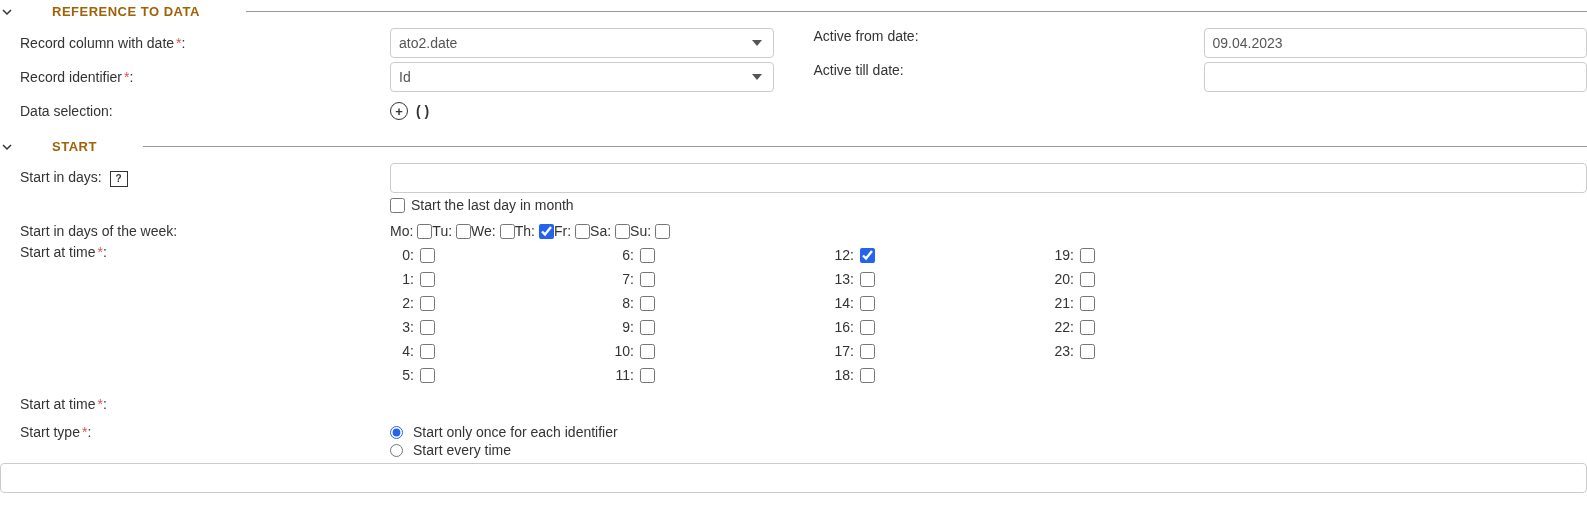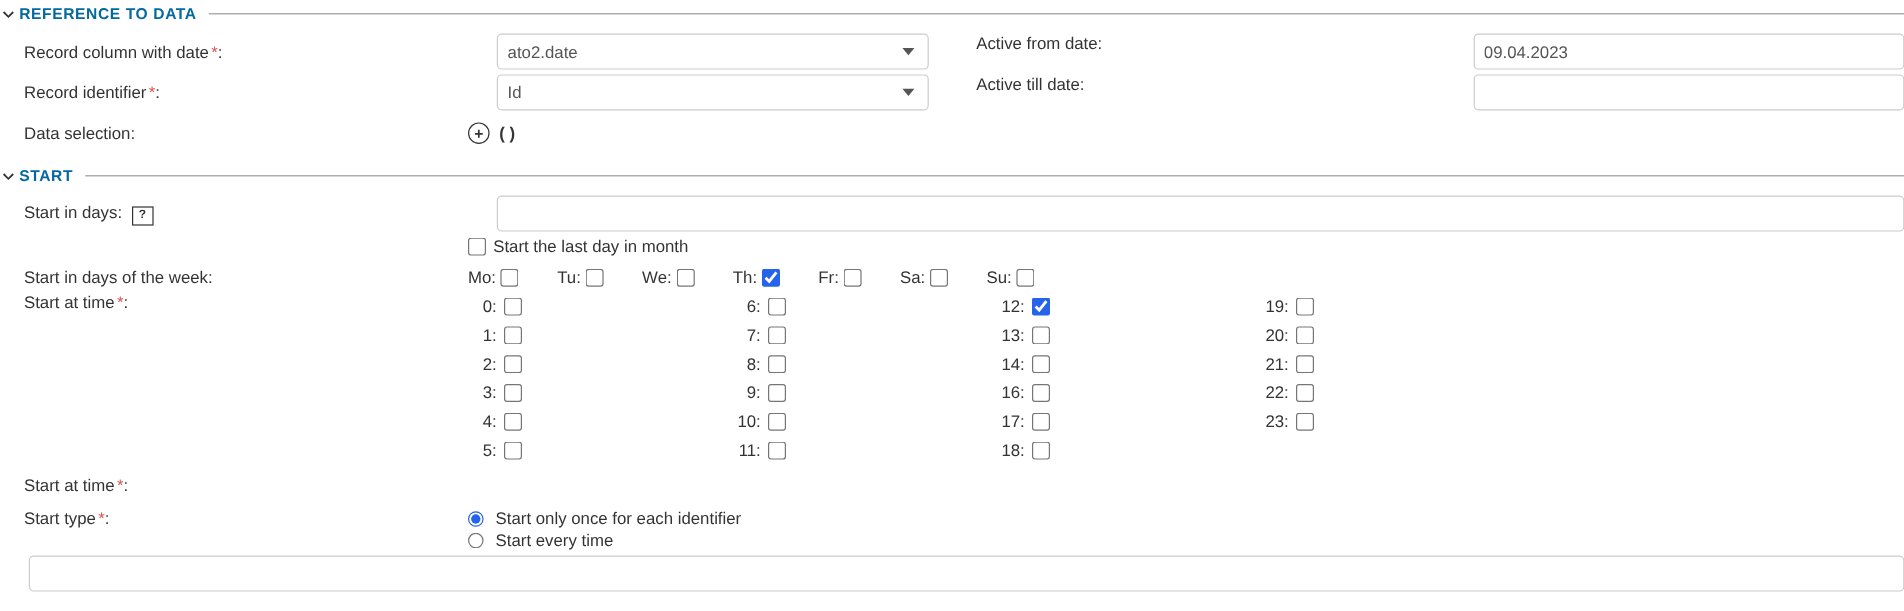--- a/index.html
+++ b/index.html
@@ -12,22 +12,23 @@
   }
   .section {
     margin-bottom: 12px;
   }
   .section-header {
     display: flex;
     align-items: center;
     font-weight: bold;
     font-size: 13px;
     letter-spacing: .5px;
-    color: #0369a1;
+    color: #a16207;
     margin: 4px 0 8px 0;
+    gap: 36px;
   }
   .section-header .chev {
     width: 14px;
     height: 14px;
     display: inline-flex;
     align-items: center;
     justify-content: center;
     margin-right: 2px;
   }
   .section-header .title {
@@ -50,21 +51,20 @@
     padding-left: 20px;
   }
   .req { color: #d9534f; margin-left: 2px; }
   .val-col {
     flex: 1;
     display: flex;
     gap: 30px;
   }
   .val-col > .field {
     flex: 1;
-    margin-left: 24px;
   }
   .select, .text-input {
     box-sizing: border-box;
     width: 100%;
     height: 30px;
     padding: 4px 8px;
     border: 1px solid #ccc;
     border-radius: 4px;
     background: #fff;
     font-size: 14px;
@@ -102,21 +102,20 @@
     margin: 0 4px 0 0;
   }
   .checkbox-line {
     display: flex;
     align-items: center;
     gap: 6px;
     margin-bottom: 4px;
   }
   .weekday-row {
     display: flex;
-    gap: 32px;
     align-items: flex-start;
   }
   .wd-item {
     display: flex;
     align-items: center;
     gap: 4px;
   }
   .hours-grid {
     display: grid;
     grid-template-columns: repeat(4, 220px);

